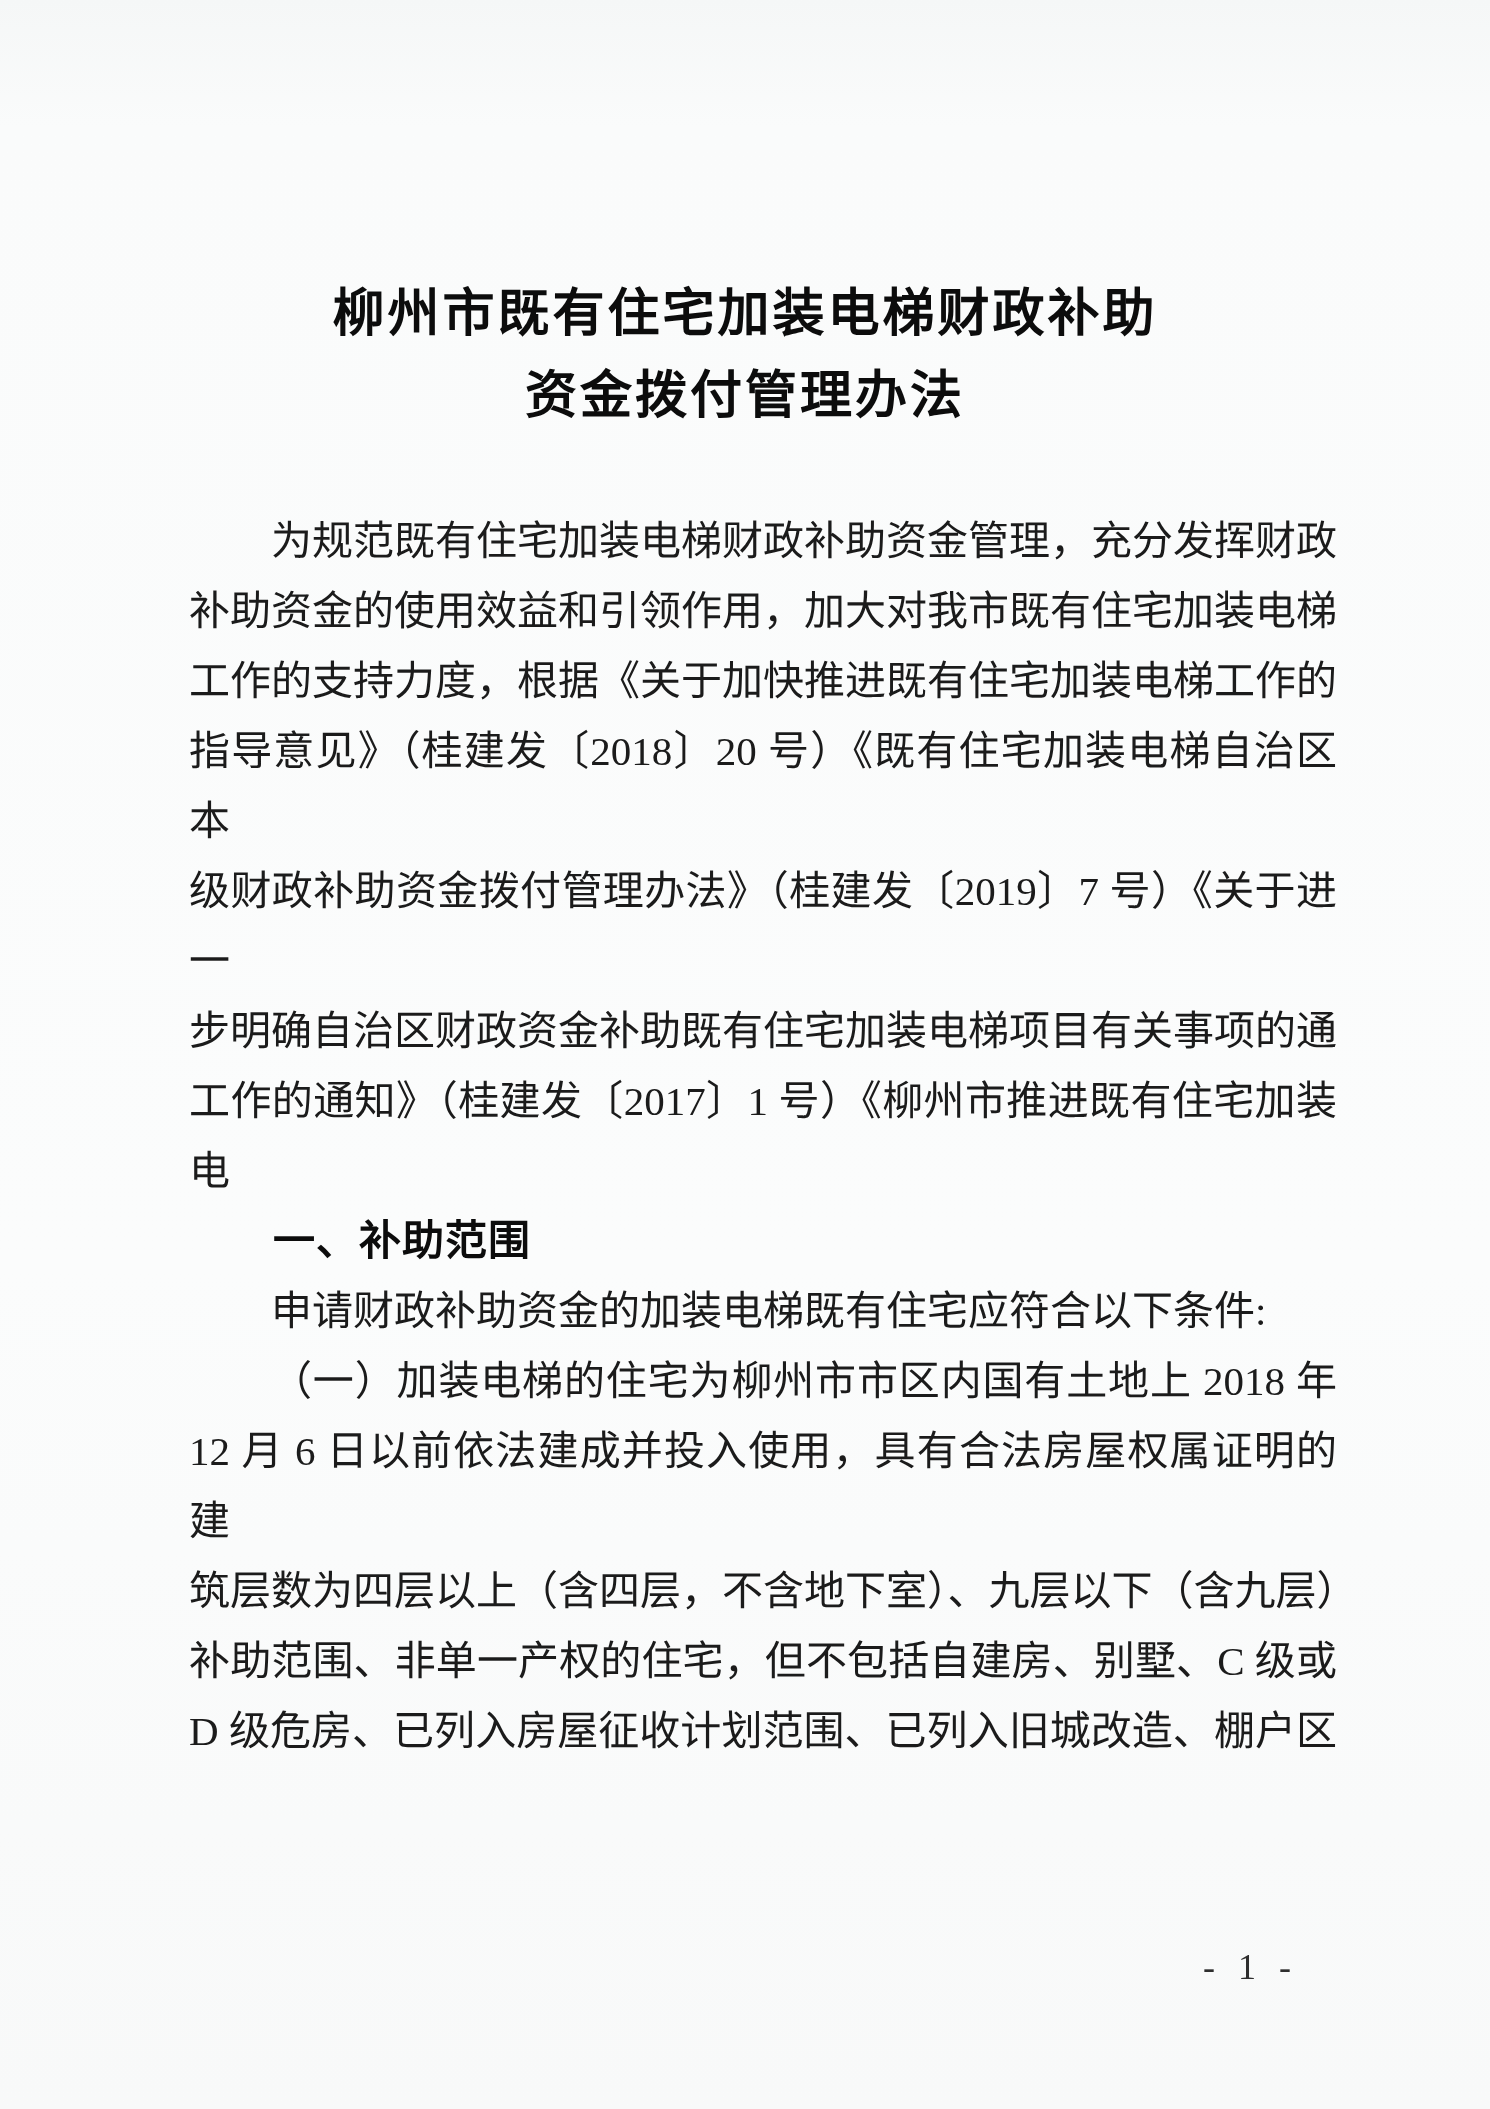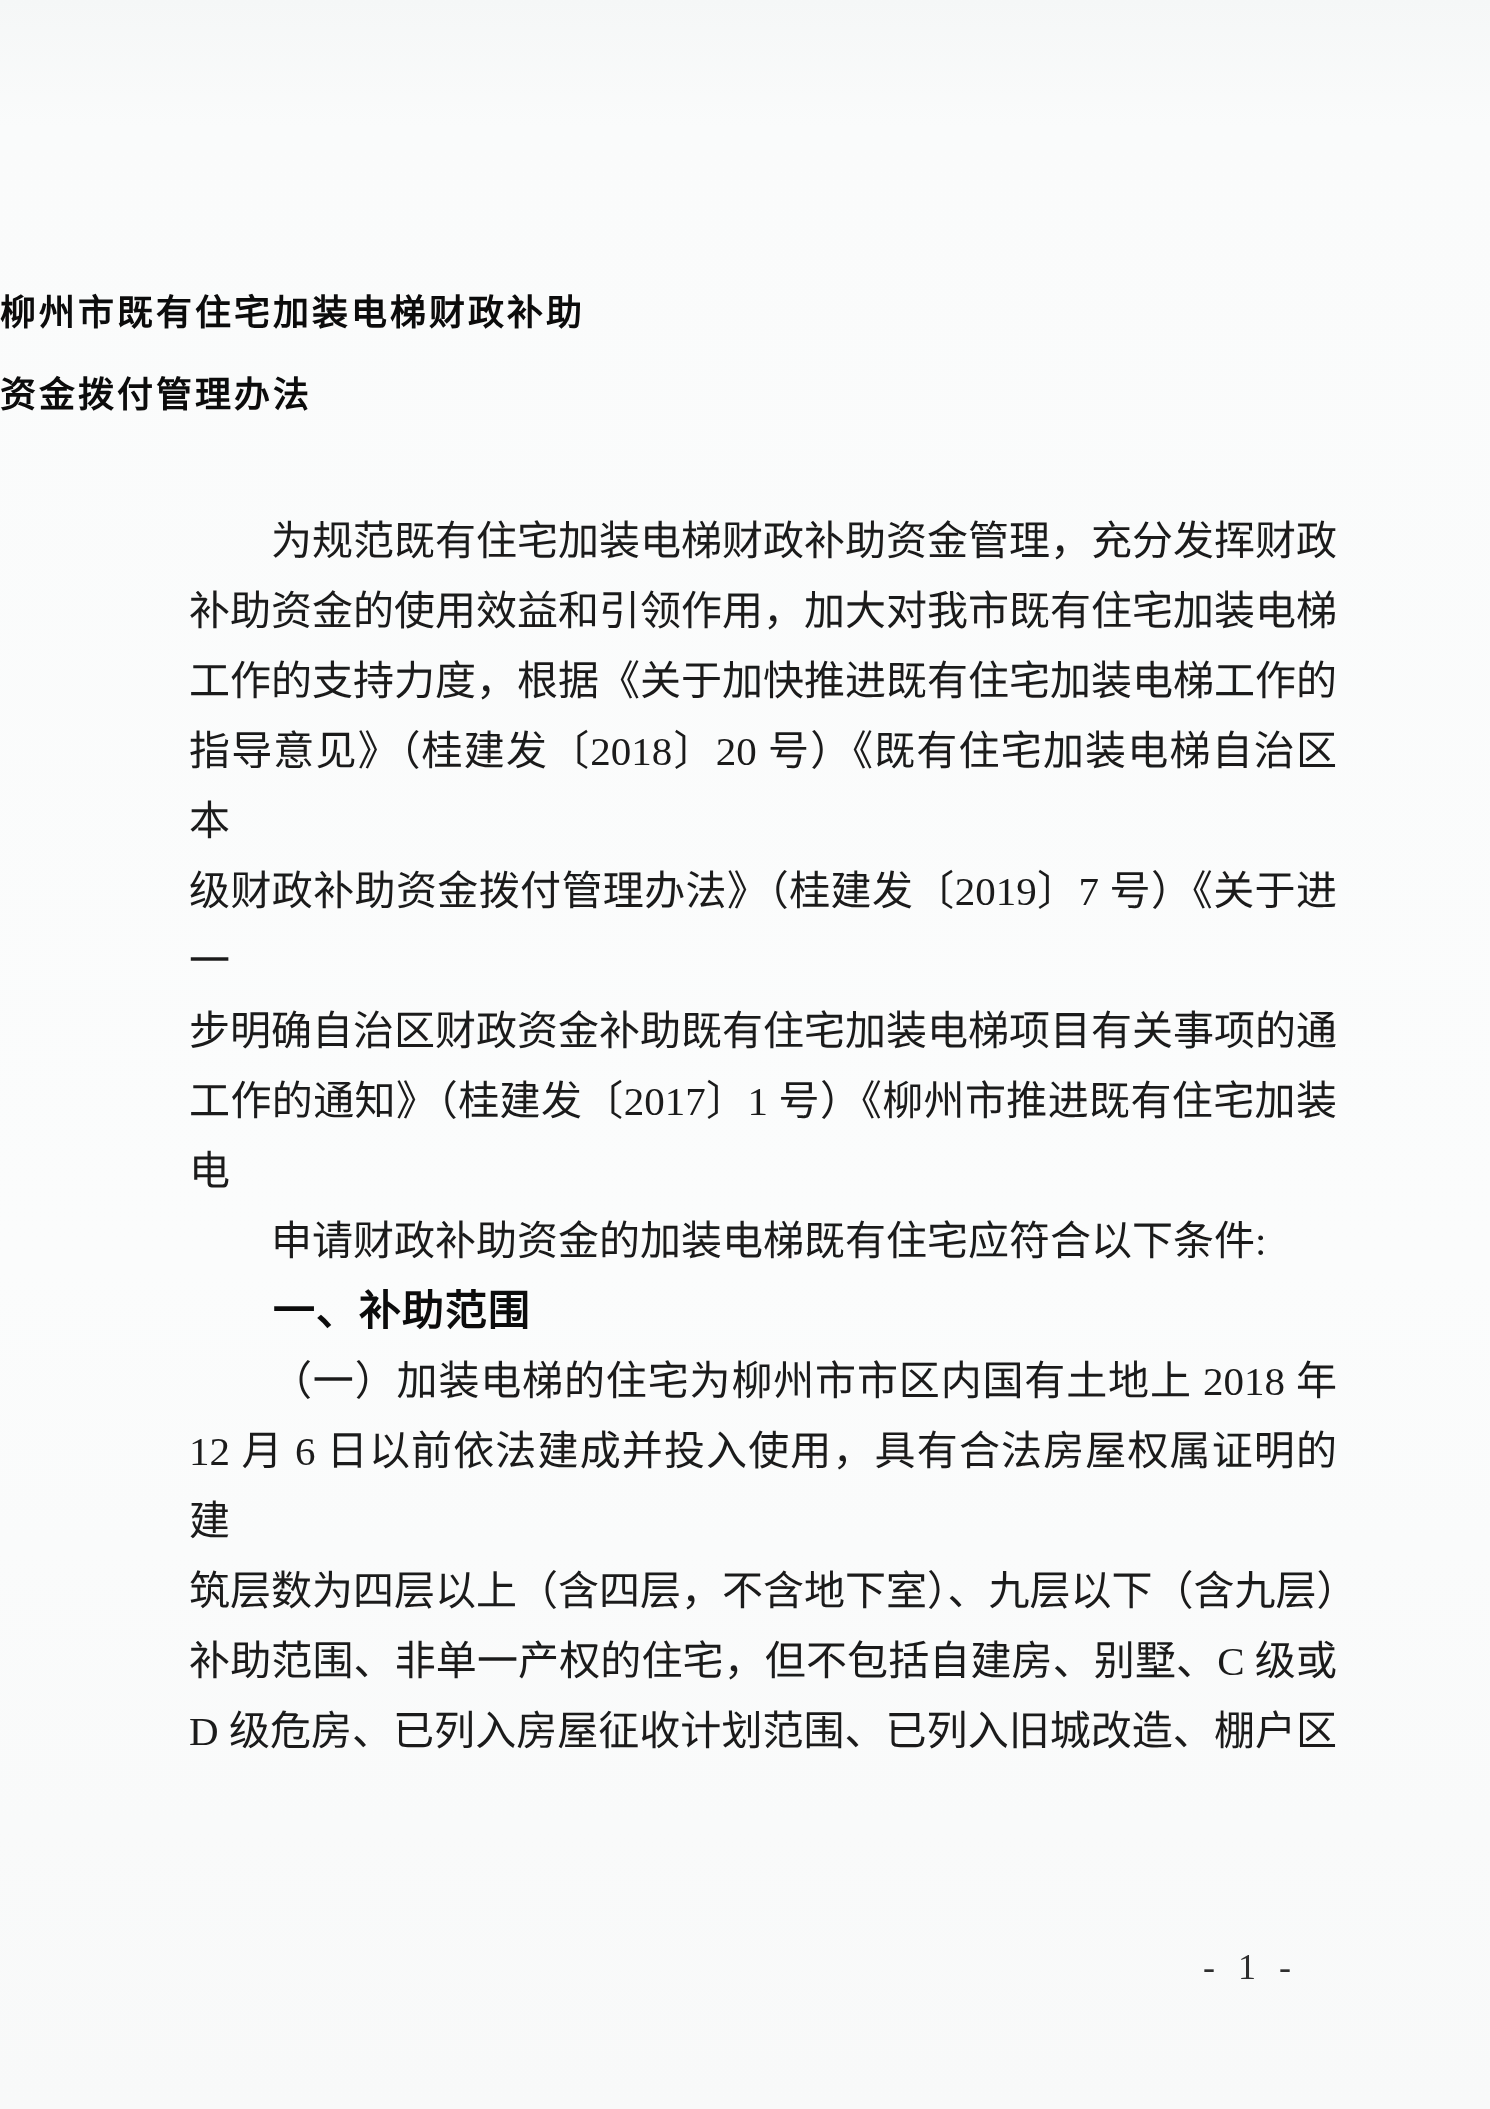--- a/index.html
+++ b/index.html
@@ -7,24 +7,24 @@
     position: relative;
     width: 1490px;
     height: 2109px;
     margin: 0 auto;
     background: linear-gradient(180deg, #f5f7f7 0%, #fafbfb 6%, #fbfcfc 60%, #f8f9f9 100%);
     overflow: hidden;
     color: #1c1c1c;
   }
   .doc-title {
     margin: 272px 0 0 0;
-    text-align: left;
+    text-align: center;
     font-family: "Liberation Sans", "DejaVu Sans", sans-serif;
     font-weight: 700;
-    font-size: 36px;
+    font-size: 52px;
     line-height: 82px;
     letter-spacing: 3px;
     color: #0c0c0c;
   }
   .doc-body {
     margin-top: 70px;
     margin-left: 189px;
     width: 1148px;
     font-family: "Liberation Serif", "DejaVu Serif", serif;
     font-size: 41px;
@@ -64,23 +64,23 @@
 
   <div class="doc-body">
     <div class="line indent just">为规范既有住宅加装电梯财政补助资金管理，充分发挥财政</div>
     <div class="line just">补助资金的使用效益和引领作用，加大对我市既有住宅加装电梯</div>
     <div class="line just">工作的支持力度，根据《关于加快推进既有住宅加装电梯工作的</div>
     <div class="line just">指导意见》（桂建发〔2018〕20 号）《既有住宅加装电梯自治区本</div>
     <div class="line just">级财政补助资金拨付管理办法》（桂建发〔2019〕7 号）《关于进一</div>
     <div class="line just">步明确自治区财政资金补助既有住宅加装电梯项目有关事项的通</div>
     <div class="line just">工作的通知》（桂建发〔2017〕1 号）《柳州市推进既有住宅加装电</div>
 
+    <div class="line heading">一、补助范围</div>
+
     <div class="line indent">申请财政补助资金的加装电梯既有住宅应符合以下条件:</div>
-
-    <div class="line heading">一、补助范围</div>
 
     <div class="line indent just">（一）加装电梯的住宅为柳州市市区内国有土地上 2018 年</div>
     <div class="line just">12 月 6 日以前依法建成并投入使用，具有合法房屋权属证明的建</div>
     <div class="line just">筑层数为四层以上（含四层，不含地下室）、九层以下（含九层）</div>
     <div class="line just">补助范围、非单一产权的住宅，但不包括自建房、别墅、C 级或</div>
     <div class="line just">D 级危房、已列入房屋征收计划范围、已列入旧城改造、棚户区</div>
 
   </div>
 
   <div class="page-number">- 1 -</div>

